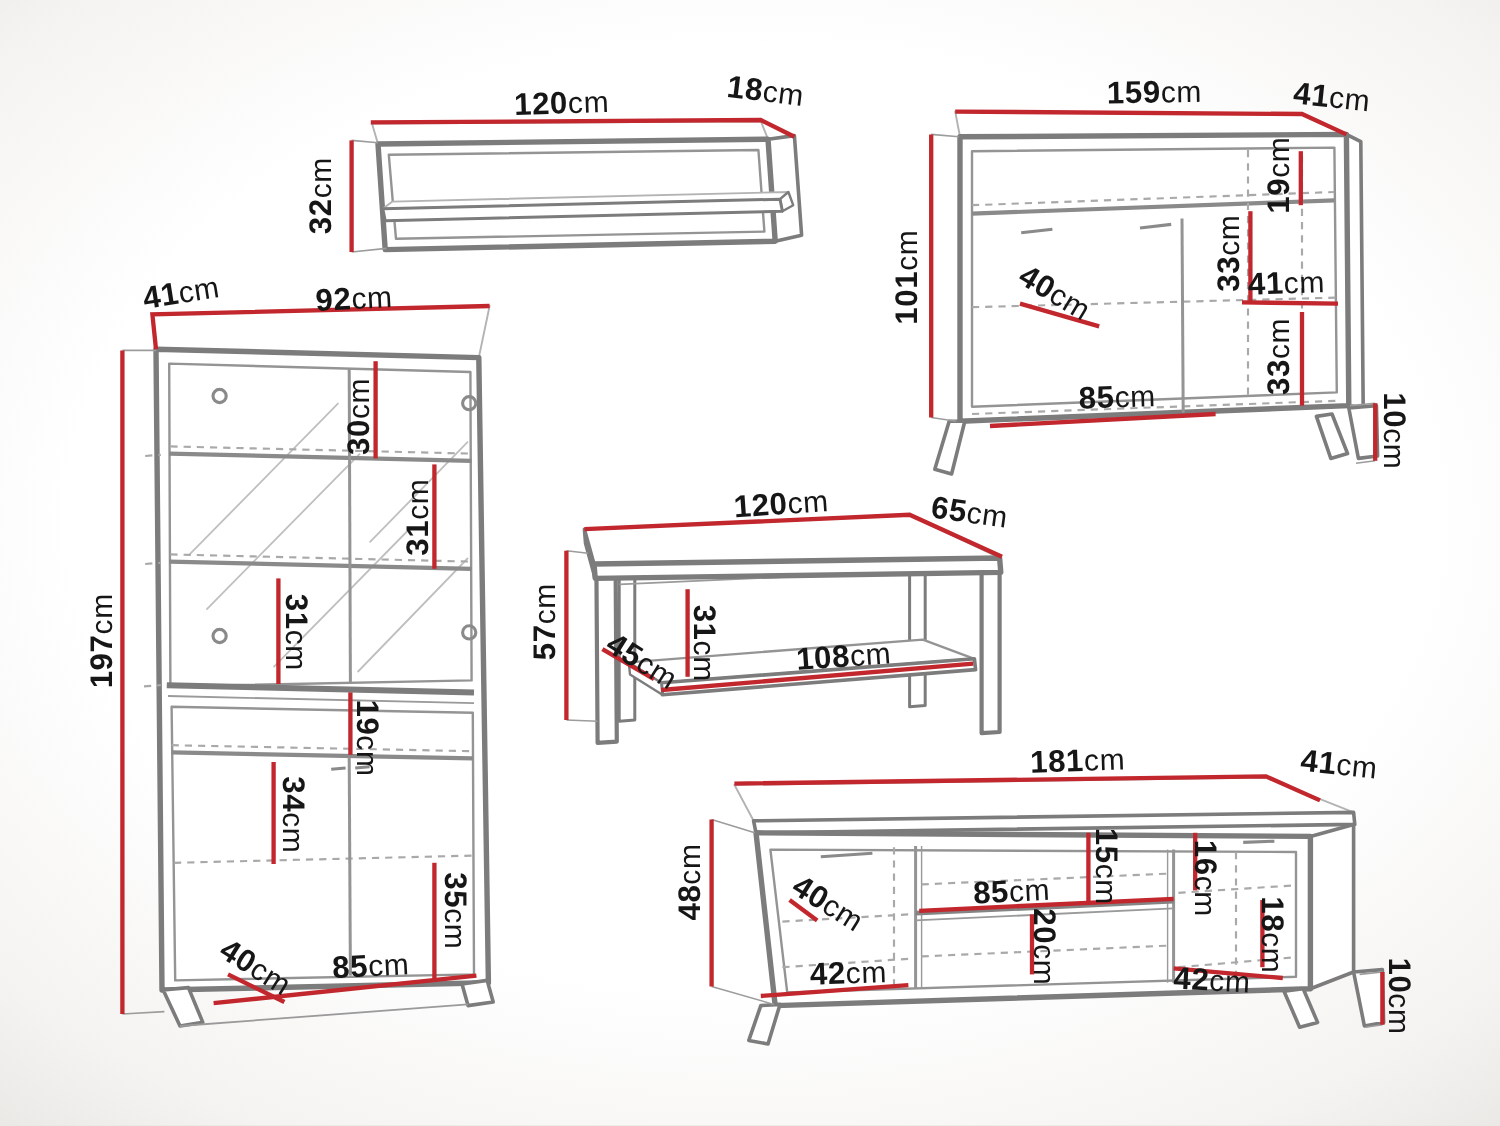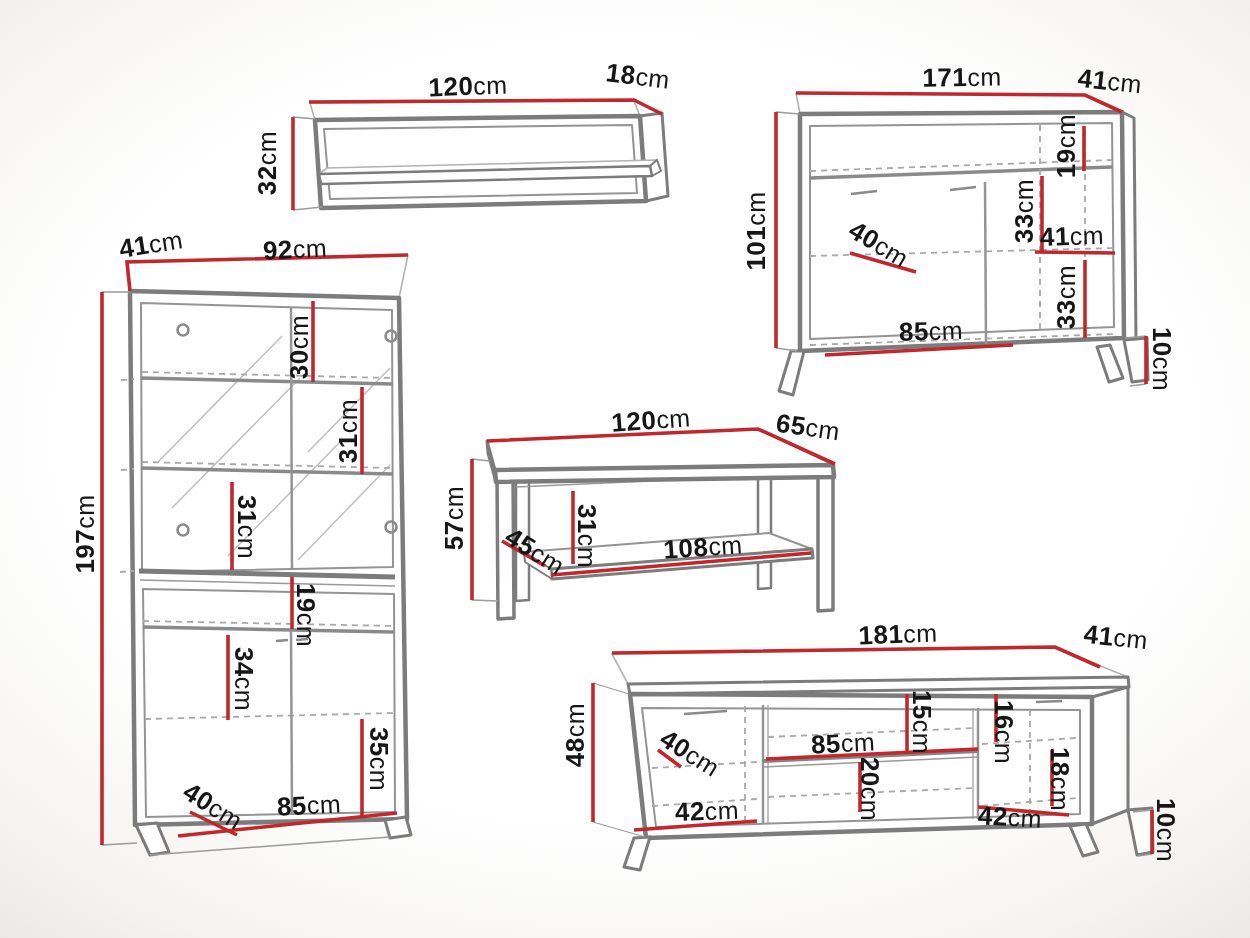--- a/index.html
+++ b/index.html
@@ -196,21 +196,21 @@
   <div class="dim" style="left:85px;top:534px;--r:-90deg"><span class="v">197</span><span class="u">cm</span></div>
   <div class="dim" style="left:299px;top:347px;--r:-90deg"><span class="v">30</span><span class="u">cm</span></div>
   <div class="dim" style="left:348px;top:431px;--r:-90deg"><span class="v">31</span><span class="u">cm</span></div>
   <div class="dim" style="left:247px;top:527px;--r:90deg"><span class="v">31</span><span class="u">cm</span></div>
   <div class="dim" style="left:306px;top:615px;--r:90deg"><span class="v">19</span><span class="u">cm</span></div>
   <div class="dim" style="left:244px;top:679px;--r:90deg"><span class="v">34</span><span class="u">cm</span></div>
   <div class="dim" style="left:379px;top:759px;--r:90deg"><span class="v">35</span><span class="u">cm</span></div>
   <div class="dim" style="left:213px;top:806px;--r:32deg"><span class="v">40</span><span class="u">cm</span></div>
   <div class="dim" style="left:309px;top:805px;--r:-3deg"><span class="v">85</span><span class="u">cm</span></div>
 
-  <div class="dim" style="left:962px;top:77px;--r:-1deg"><span class="v">171</span><span class="u">cm</span></div>
+  <div class="dim" style="left:962px;top:77px;--r:-1deg"><span class="v">159</span><span class="u">cm</span></div>
   <div class="dim" style="left:1110px;top:81px;--r:6deg"><span class="v">41</span><span class="u">cm</span></div>
   <div class="dim" style="left:756px;top:231px;--r:-90deg"><span class="v">101</span><span class="u">cm</span></div>
   <div class="dim" style="left:1066px;top:146px;--r:-90deg"><span class="v">19</span><span class="u">cm</span></div>
   <div class="dim" style="left:1024px;top:211px;--r:-90deg"><span class="v">33</span><span class="u">cm</span></div>
   <div class="dim" style="left:1072px;top:236px;--r:-2deg"><span class="v">41</span><span class="u">cm</span></div>
   <div class="dim" style="left:879px;top:244px;--r:31deg"><span class="v">40</span><span class="u">cm</span></div>
   <div class="dim" style="left:1066px;top:297px;--r:-90deg"><span class="v">33</span><span class="u">cm</span></div>
   <div class="dim" style="left:931px;top:331px;--r:-2deg"><span class="v">85</span><span class="u">cm</span></div>
   <div class="dim" style="left:1162px;top:359px;--r:90deg"><span class="v">10</span><span class="u">cm</span></div>
 

